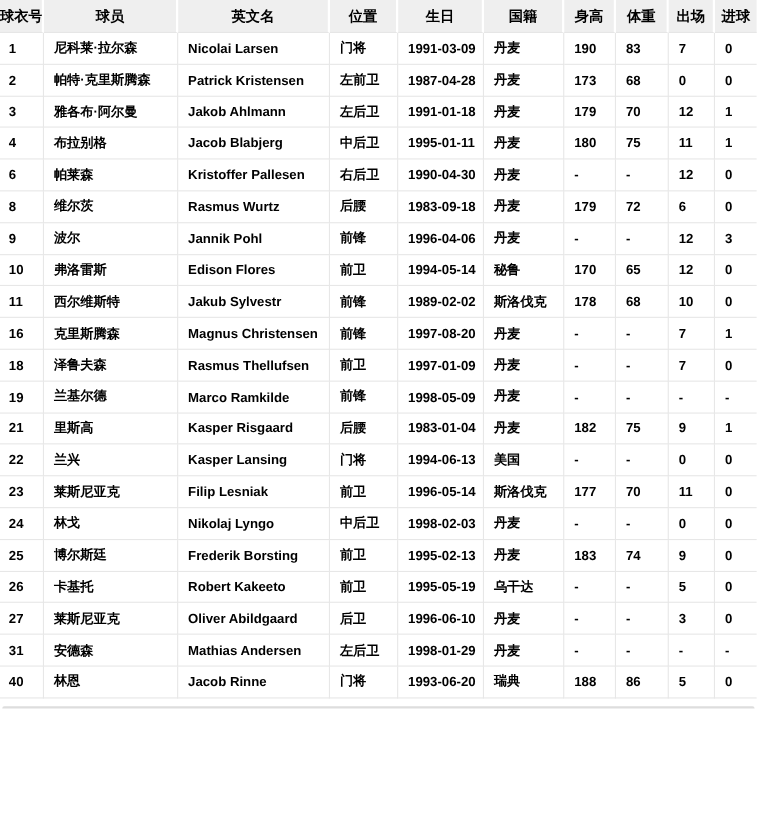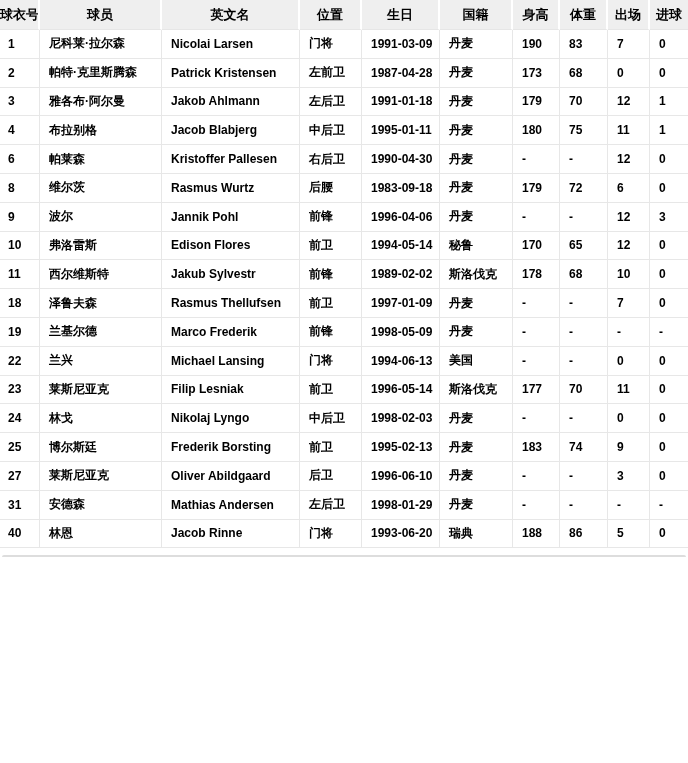--- a/index.html
+++ b/index.html
@@ -189,47 +189,71 @@
         <td>Jakub Sylvestr</td>
         <td>前锋</td>
         <td>1989-02-02</td>
         <td>斯洛伐克</td>
         <td>178</td>
         <td>68</td>
         <td>10</td>
         <td>0</td>
       </tr>
       <tr>
+        <td>16</td>
+        <td>克里斯腾森</td>
+        <td>Magnus Christensen</td>
+        <td>前锋</td>
+        <td>1997-08-20</td>
+        <td>丹麦</td>
+        <td>-</td>
+        <td>-</td>
+        <td>7</td>
+        <td>1</td>
+      </tr>
+      <tr>
         <td>18</td>
         <td>泽鲁夫森</td>
         <td>Rasmus Thellufsen</td>
         <td>前卫</td>
         <td>1997-01-09</td>
         <td>丹麦</td>
         <td>-</td>
         <td>-</td>
         <td>7</td>
         <td>0</td>
       </tr>
       <tr>
         <td>19</td>
         <td>兰基尔德</td>
-        <td>Marco Frederik</td>
+        <td>Marco Ramkilde</td>
         <td>前锋</td>
         <td>1998-05-09</td>
         <td>丹麦</td>
         <td>-</td>
         <td>-</td>
         <td>-</td>
         <td>-</td>
       </tr>
       <tr>
+        <td>21</td>
+        <td>里斯高</td>
+        <td>Kasper Risgaard</td>
+        <td>后腰</td>
+        <td>1983-01-04</td>
+        <td>丹麦</td>
+        <td>182</td>
+        <td>75</td>
+        <td>9</td>
+        <td>1</td>
+      </tr>
+      <tr>
         <td>22</td>
         <td>兰兴</td>
-        <td>Michael Lansing</td>
+        <td>Kasper Lansing</td>
         <td>门将</td>
         <td>1994-06-13</td>
         <td>美国</td>
         <td>-</td>
         <td>-</td>
         <td>0</td>
         <td>0</td>
       </tr>
       <tr>
         <td>23</td>
@@ -258,20 +282,32 @@
       <tr>
         <td>25</td>
         <td>博尔斯廷</td>
         <td>Frederik Borsting</td>
         <td>前卫</td>
         <td>1995-02-13</td>
         <td>丹麦</td>
         <td>183</td>
         <td>74</td>
         <td>9</td>
+        <td>0</td>
+      </tr>
+      <tr>
+        <td>26</td>
+        <td>卡基托</td>
+        <td>Robert Kakeeto</td>
+        <td>前卫</td>
+        <td>1995-05-19</td>
+        <td>乌干达</td>
+        <td>-</td>
+        <td>-</td>
+        <td>5</td>
         <td>0</td>
       </tr>
       <tr>
         <td>27</td>
         <td>莱斯尼亚克</td>
         <td>Oliver Abildgaard</td>
         <td>后卫</td>
         <td>1996-06-10</td>
         <td>丹麦</td>
         <td>-</td>

